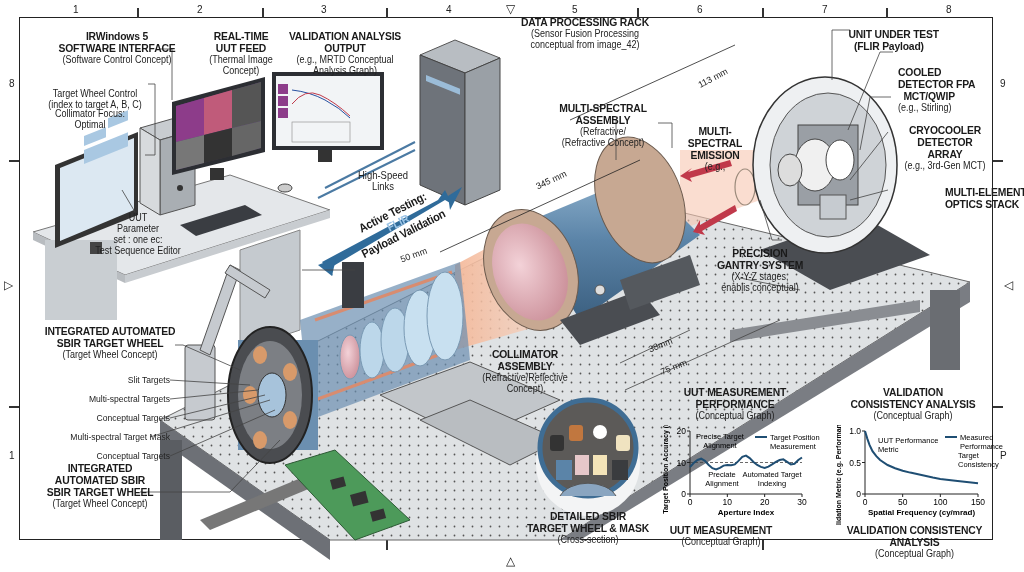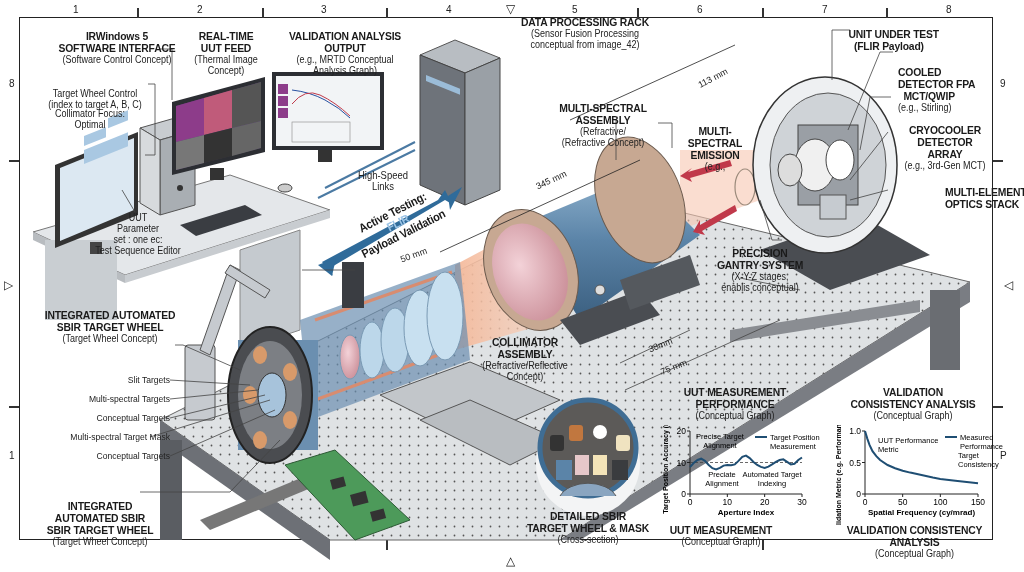--- a/index.html
+++ b/index.html
@@ -279,21 +279,21 @@
   <div class="sub">Collimator Focus:</div>
   <div class="sub">Optimal</div>
 </div>
 <div class="abs" style="left:88px;top:212px;width:100px">
   <div class="sub">UUT</div>
   <div class="sub">Parameter</div>
   <div class="sub">set : one ec:</div>
   <div class="sub">Test Sequence Editor</div>
 </div>
 
-<div class="abs" style="left:181px;top:30px;width:90px">
+<div class="abs" style="left:196px;top:30px;width:90px">
   <div class="title">REAL-TIME</div>
   <div class="title">UUT FEED</div>
   <div class="sub">(Thermal Image</div>
   <div class="sub">Concept)</div>
 </div>
 
 <div class="abs" style="left:260px;top:30px;width:170px">
   <div class="title">VALIDATION ANALYSIS OUTPUT</div>
   <div class="sub">(e.g., MRTD Conceptual</div>
   <div class="sub">Analysis Graph)</div>
@@ -349,46 +349,46 @@
   <div class="sub">(e.g.,</div>
 </div>
 
 <div class="abs" style="left:705px;top:247px;width:110px">
   <div class="title">PRECISION</div>
   <div class="title">GANTRY SYSTEM</div>
   <div class="sub">(X-Y-Z stages,</div>
   <div class="sub">enablis conceptual)</div>
 </div>
 
-<div class="abs" style="left:470px;top:336px;width:110px">
+<div class="abs" style="left:470px;top:348px;width:110px">
   <div class="title">COLLIMATOR</div>
   <div class="title">ASSEMBLY</div>
   <div class="sub">(Refractive/Reflective</div>
   <div class="sub">Concept)</div>
 </div>
 
 <div class="dim abs" style="left:697px;top:73px;transform:rotate(-28deg)">113 mm</div>
 <div class="dim abs" style="left:535px;top:175px;transform:rotate(-25deg)">345 mm</div>
 <div class="dim abs" style="left:400px;top:250px;transform:rotate(-20deg)">50 mm</div>
 <div class="dim abs" style="left:648px;top:340px;transform:rotate(-22deg)">38mm</div>
 <div class="dim abs" style="left:660px;top:362px;transform:rotate(-22deg)">75 mm</div>
 
-<div class="abs" style="left:30px;top:309px;width:160px">
+<div class="abs" style="left:30px;top:325px;width:160px">
   <div class="title">INTEGRATED AUTOMATED</div>
   <div class="title">SBIR TARGET WHEEL</div>
   <div class="sub">(Target Wheel Concept)</div>
 </div>
 <div class="abs" style="left:20px;top:374px;width:150px;text-align:right">
   <div class="lbl" style="margin-bottom:8px">Slit Targets</div>
   <div class="lbl" style="margin-bottom:8px">Multi-spectral Targets</div>
   <div class="lbl" style="margin-bottom:8px">Conceptual Targets</div>
   <div class="lbl" style="margin-bottom:8px">Multi-spectral Target Mask</div>
   <div class="lbl">Conceptual Targets</div>
 </div>
-<div class="abs" style="left:40px;top:500px;width:120px">
+<div class="abs" style="left:40px;top:462px;width:120px">
   <div class="title">INTEGRATED</div>
   <div class="title">AUTOMATED SBIR</div>
   <div class="title">SBIR TARGET WHEEL</div>
   <div class="sub">(Target Wheel Concept)</div>
 </div>
 
 <div class="abs" style="left:518px;top:510px;width:140px">
   <div class="title">DETAILED SBIR</div>
   <div class="title">TARGET WHEEL &amp; MASK</div>
   <div class="sub">(Cross-section)</div>

